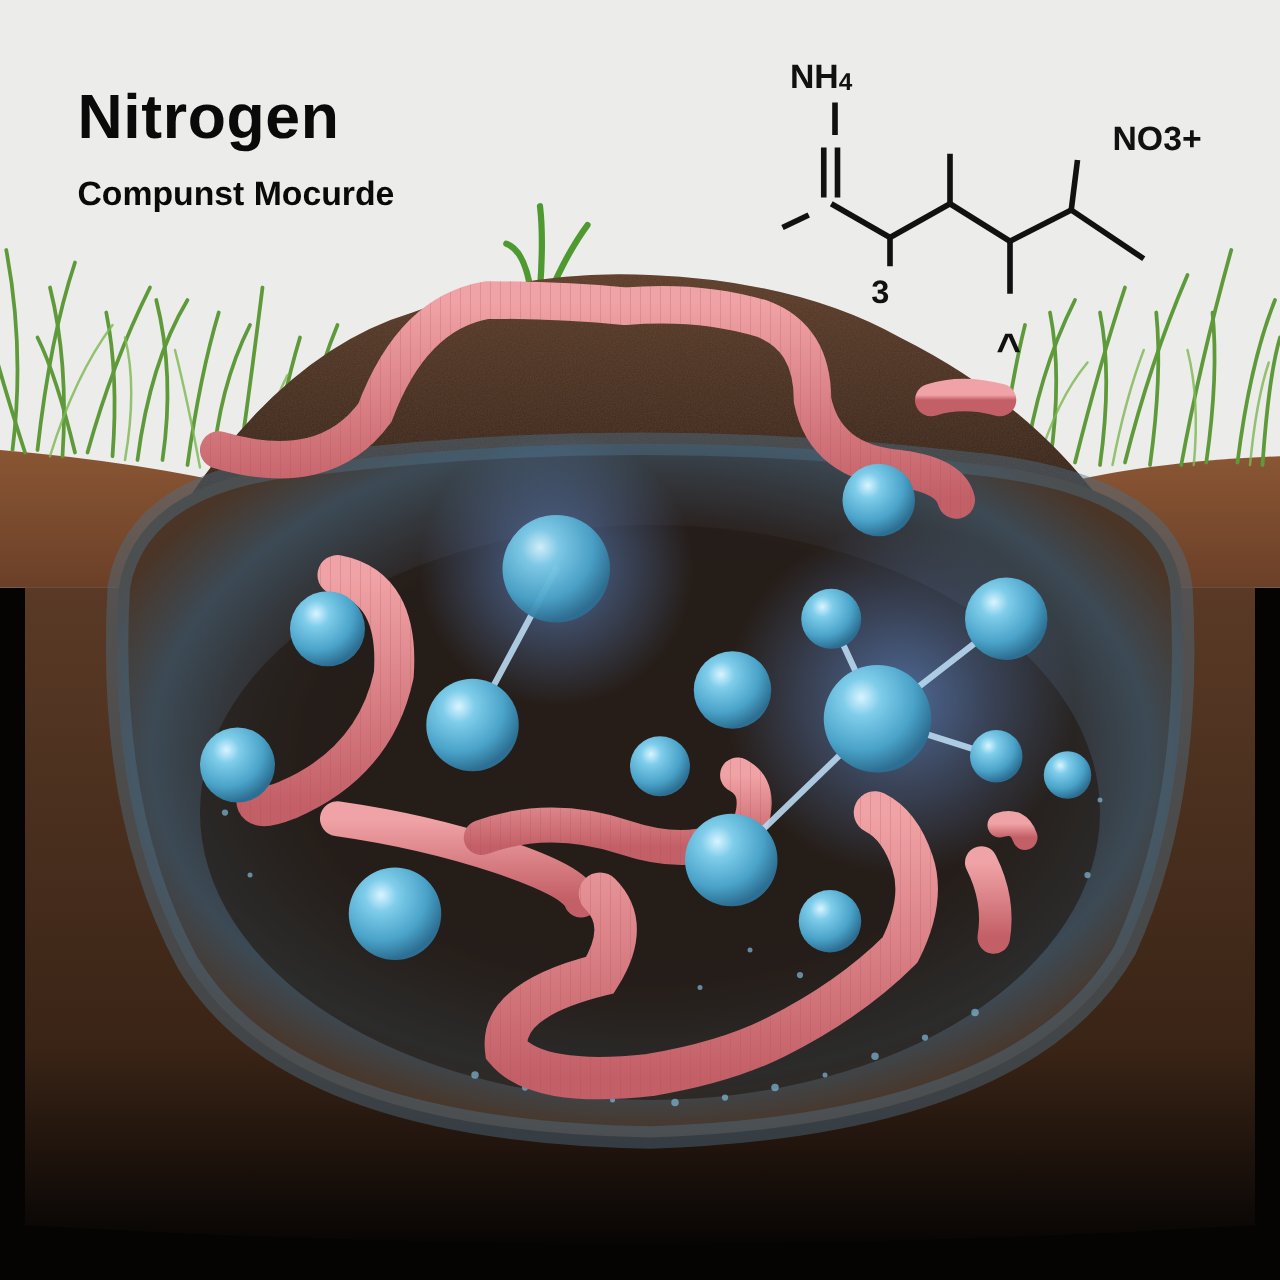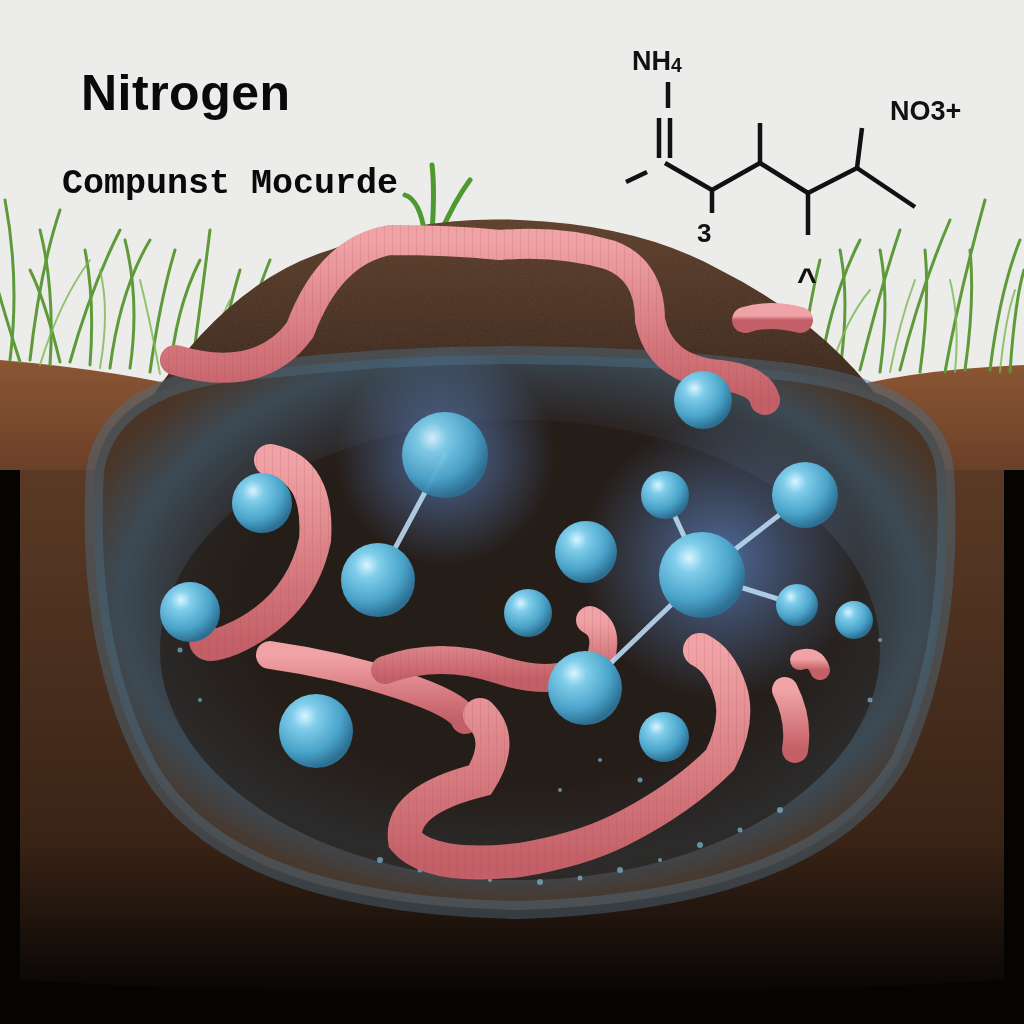--- a/index.html
+++ b/index.html
@@ -2,26 +2,26 @@
 <html><head>
   <meta charset="utf-8">
   <style>
     html, body { margin: 0; padding: 0; }
     body { width: 1024px; height: 1024px; overflow: hidden; background: #000; }
     .scene { position: relative; width: 1024px; height: 1024px; overflow: hidden; }
     svg.art { position: absolute; left: 0; top: 0; width: 1024px; height: 1024px; }
     .title {
       position: absolute; left: 62px; top: 68px;
       font-family: "Liberation Sans", sans-serif; font-weight: 700;
-      font-size: 50px; color: #0a0a0a; letter-spacing: 0.5px; line-height: 1; margin-left: 19px;
+      font-size: 50px; color: #0a0a0a; letter-spacing: 0.5px; line-height: 1;
     }
     .subtitle {
       position: absolute; left: 62px; top: 142px;
-      font-family: Liberation Mono, monospace; font-weight: 700;
-      font-size: 35px; color: #0a0a0a; line-height: 1; margin-top: 25px;
+      font-family: Liberation Sans, sans-serif; font-weight: 700;
+      font-size: 27px; color: #0a0a0a; line-height: 1;
     }
     .chem-label {
       position: absolute; font-family: "Liberation Sans", sans-serif;
       font-weight: 700; color: #111; line-height: 1;
     }
     .chem-label sub { font-size: 0.72em; vertical-align: -0.1em; }
   </style>
 </head>
 <body>
 

